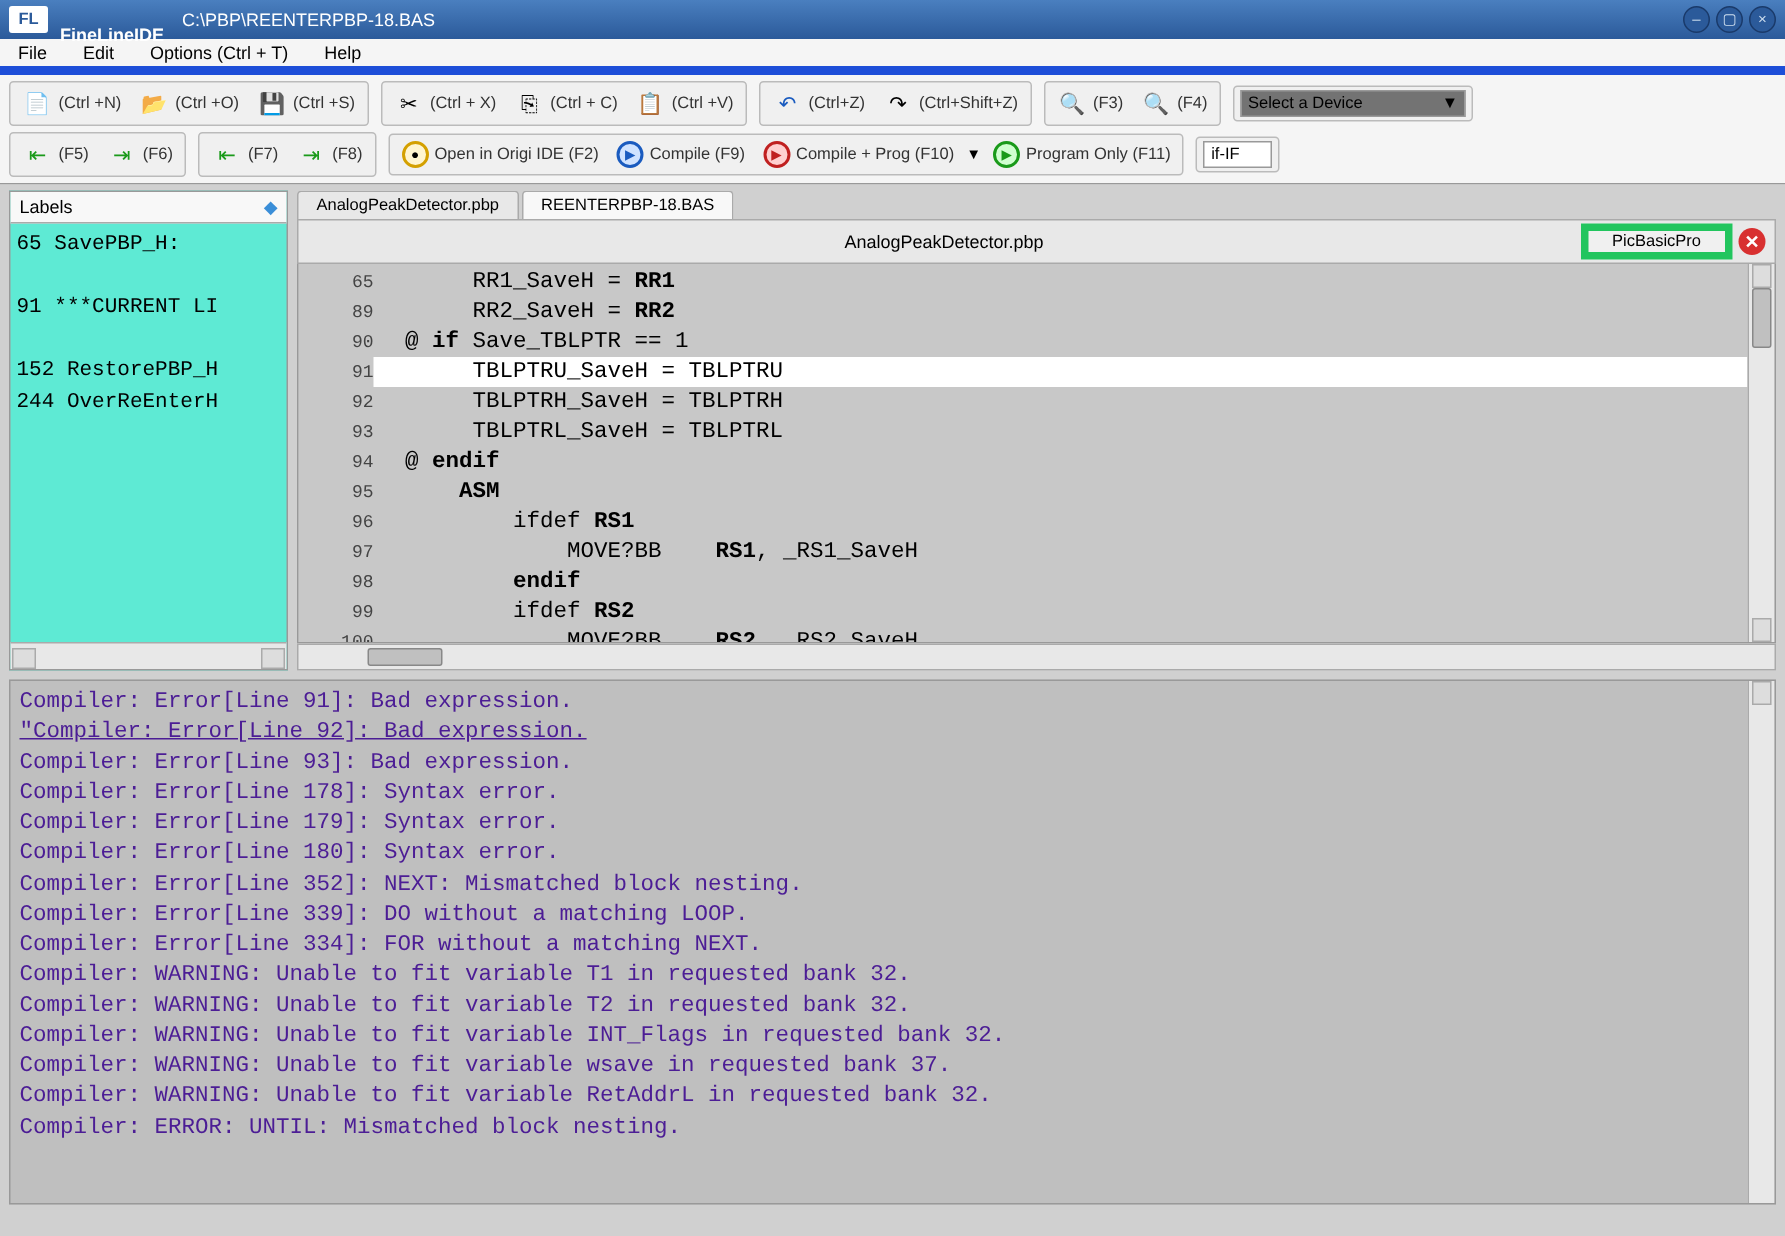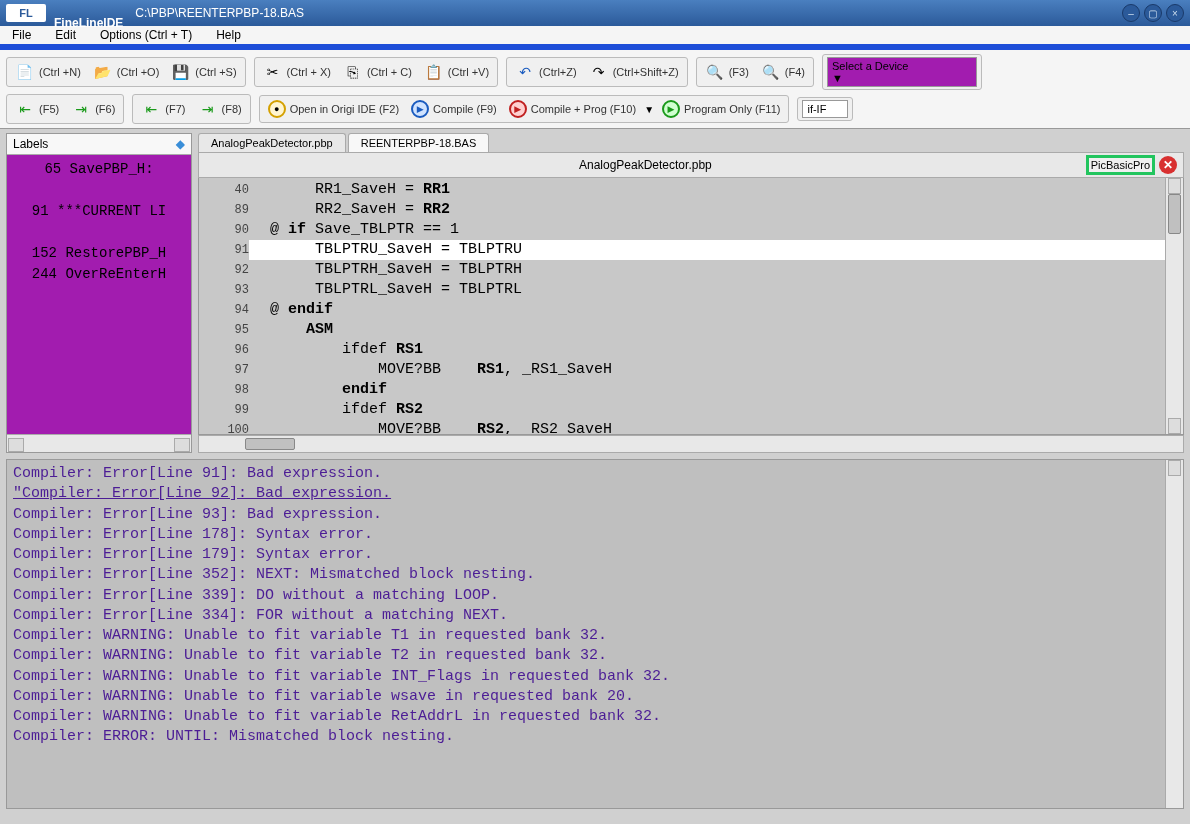--- a/index.html
+++ b/index.html
@@ -1,63 +1,63 @@
 <!DOCTYPE html>
 <html><head>
 <meta charset="utf-8">
 <style>
 * { box-sizing: border-box; margin: 0; padding: 0; }
 body { font-family: "Segoe UI", Tahoma, sans-serif; font-size: 12px; background: #d0d0d0; width: 1190px; height: 824px; overflow: hidden; }
 
 
 .titlebar { background: linear-gradient(#4a7fbf, #2b5a9a); height: 26px; display: flex; align-items: center; padding: 0 6px; color: #fff; }
-.titlebar .logo { width: 40px; height: 18px; background: #fff; color: #2b5a9a; font-weight: bold; font-size: 11px; display: flex; align-items: center; justify-content: center; border-radius: 2px; margin-right: 8px; }
+.titlebar .logo { width: 26px; height: 18px; background: #fff; color: #2b5a9a; font-weight: bold; font-size: 11px; display: flex; align-items: center; justify-content: center; border-radius: 2px; margin-right: 8px; }
 .titlebar .apptitle { font-weight: bold; margin-right: 12px; margin-top: 20px; }
 .titlebar .spacer { flex: 1; }
 .winbtns { display: flex; gap: 4px; }
 .winbtn { width: 18px; height: 18px; border-radius: 50%; background: #2b5a9a; border: 1px solid #1a3a6a; display: flex; align-items: center; justify-content: center; font-size: 10px; color: #cde; cursor: pointer; }
 
 
 .menubar { background: #f5f5f5; border-bottom: 6px solid #1d4ed8; height: 24px; display: flex; align-items: center; padding: 0 8px; gap: 16px; }
 .menuitem { cursor: pointer; padding: 2px 4px; }
 
 
 .toolbars { background: #f5f5f5; border-bottom: 1px solid #999; padding: 4px 6px; display: flex; flex-direction: column; gap: 4px; }
 .toolbar-row { display: flex; gap: 8px; align-items: center; flex-wrap: wrap; }
 .tb-group { background: #f0f0f0; border: 1px solid #bbb; border-radius: 3px; padding: 2px 4px; display: flex; align-items: center; gap: 4px; }
 .tb-btn { display: flex; align-items: center; gap: 4px; padding: 2px 4px; cursor: pointer; border-radius: 2px; }
 .tb-icon { width: 20px; height: 20px; display: flex; align-items: center; justify-content: center; font-size: 14px; }
 .tb-label { font-size: 11px; color: #333; }
-.device-combo { border: 1px solid #999; padding: 2px 4px; font-size: 11px; width: 150px; display: flex; justify-content: space-between; background: #a21caf; flex-direction: column; }
+.device-combo { border: 1px solid #999; padding: 2px 4px; font-size: 11px; width: 150px; display: flex; justify-content: space-between; background: #737373; }
 .if-box { border: 1px solid #999; padding: 2px 4px; font-size: 11px; width: 46px; background: #fff; }
 
 
 .circ { width: 18px; height: 18px; border-radius: 50%; border: 2px solid; display: flex; align-items: center; justify-content: center; font-size: 9px; }
 .circ-y { border-color: #d4a000; background: #fff5d0; }
 .circ-b { border-color: #1a5bbf; background: #d0e3ff; color: #1a5bbf; }
 .circ-r { border-color: #c02020; background: #ffd0d0; color: #c02020; }
 .circ-g { border-color: #1a9a1a; background: #d0ffd0; color: #1a9a1a; }
 
 
 .main { display: flex; height: 328px; gap: 6px; padding: 4px 6px; background: #d0d0d0; }
-.leftpanel { width: 186px; display: flex; flex-direction: column; border: 1px solid #999; background: #a21caf; text-align: center; }
+.leftpanel { width: 186px; display: flex; flex-direction: column; border: 1px solid #999; background: #5eead4; }
 .leftpanel .header { background: #f8f8f8; border-bottom: 1px solid #aaa; padding: 3px 6px; display: flex; justify-content: space-between; align-items: center; font-size: 12px; }
 .leftpanel .list { flex: 1; font-family: "Courier New", monospace; font-size: 14px; padding: 4px; line-height: 1.5; overflow: hidden; color: #000; }
 .leftpanel .scroll { height: 18px; background: #e8e8e8; border-top: 1px solid #aaa; position: relative; }
 .leftpanel .scroll::before, .leftpanel .scroll::after { content: ""; position: absolute; top: 3px; width: 14px; height: 12px; background: #ddd; border: 1px solid #aaa; }
 .leftpanel .scroll::before { left: 1px; }
 .leftpanel .scroll::after { right: 1px; }
 
 .rightpanel { flex: 1; display: flex; flex-direction: column; }
 .tabs { display: flex; gap: 0; }
 .tab { background: #e8e8e8; border: 1px solid #aaa; border-bottom: none; padding: 3px 12px; font-size: 11px; cursor: pointer; border-radius: 3px 3px 0 0; margin-right: 2px; }
 .tab.active { background: #f8f8f8; }
 .subheader { background: #e8e8e8; border: 1px solid #aaa; padding: 2px 6px; display: flex; align-items: center; }
 .subheader .fname { flex: 1; text-align: center; font-size: 12px; }
-.subheader .lang { border: 3px solid #22c55e; padding: 1px 2px; font-size: 11px; background: #f0f0f0; margin-right: 4px; }
+.subheader .lang { border: 5px solid #22c55e; padding: 1px 16px; font-size: 11px; background: #f0f0f0; margin-right: 4px; }
 .close-x { width: 18px; height: 18px; border-radius: 50%; background: #d83030; color: #fff; display: flex; align-items: center; justify-content: center; font-weight: bold; cursor: pointer; }
 
 .editor-wrap { flex: 1; display: flex; border: 1px solid #999; border-top: none; background: #c8c8c8; overflow: hidden; }
 .gutterpad { width: 20px; background: #c8c8c8; }
 .gutter { width: 30px; background: #c8c8c8; text-align: right; font-family: "Courier New", monospace; font-size: 12px; color: #444; padding-top: 2px; line-height: 20px; }
 .code { flex: 1; font-family: "Courier New", monospace; font-size: 15px; line-height: 20px; padding-top: 2px; white-space: pre; color: #000; position: relative; }
 .code .row { height: 20px; padding-left: 21px; }
 .code .row.hl { background: #fff; }
 .bold { font-weight: bold; }
 .vscroll { width: 18px; background: #e8e8e8; border-left: 1px solid #aaa; position: relative; }
@@ -223,21 +223,21 @@
       <div class="tab active">REENTERPBP-18.BAS</div>
     </div>
     <div class="subheader">
       <span class="fname">AnalogPeakDetector.pbp</span>
       <span class="lang">PicBasicPro</span>
       <span class="close-x">✕</span>
     </div>
     <div class="editor-wrap">
       <div class="gutterpad"></div>
       <div class="gutter" id="gutter">
-          <div>40</div>
+          <div>65</div>
           <div>89</div>
           <div>90</div>
           <div>91</div>
           <div>92</div>
           <div>93</div>
           <div>94</div>
           <div>95</div>
           <div>96</div>
           <div>97</div>
           <div>98</div>
@@ -254,23 +254,24 @@
       </div>
   </div>
 </div>
 
 <div class="output" id="output">
   <div class="line">Compiler: Error[Line 91]: Bad expression.</div>
     <div class="line under">"Compiler: Error[Line 92]: Bad expression.</div>
     <div class="line">Compiler: Error[Line 93]: Bad expression.</div>
     <div class="line">Compiler: Error[Line 178]: Syntax error.</div>
     <div class="line">Compiler: Error[Line 179]: Syntax error.</div>
+    <div class="line">Compiler: Error[Line 180]: Syntax error.</div>
     <div class="line">Compiler: Error[Line 352]: NEXT: Mismatched block nesting.</div>
     <div class="line">Compiler: Error[Line 339]: DO without a matching LOOP.</div>
     <div class="line">Compiler: Error[Line 334]: FOR without a matching NEXT.</div>
     <div class="line">Compiler: WARNING: Unable to fit variable T1  in requested bank 32.</div>
     <div class="line">Compiler: WARNING: Unable to fit variable T2  in requested bank 32.</div>
     <div class="line">Compiler: WARNING: Unable to fit variable INT_Flags in requested bank 32.</div>
-    <div class="line">Compiler: WARNING: Unable to fit variable wsave in requested bank 20.</div>
+    <div class="line">Compiler: WARNING: Unable to fit variable wsave in requested bank 37.</div>
     <div class="line">Compiler: WARNING: Unable to fit variable RetAddrL in requested bank 32.</div>
     <div class="line">Compiler: ERROR: UNTIL: Mismatched block nesting.</div>
     <div class="out-vscroll"></div>
 </div>
 
 </body></html>

